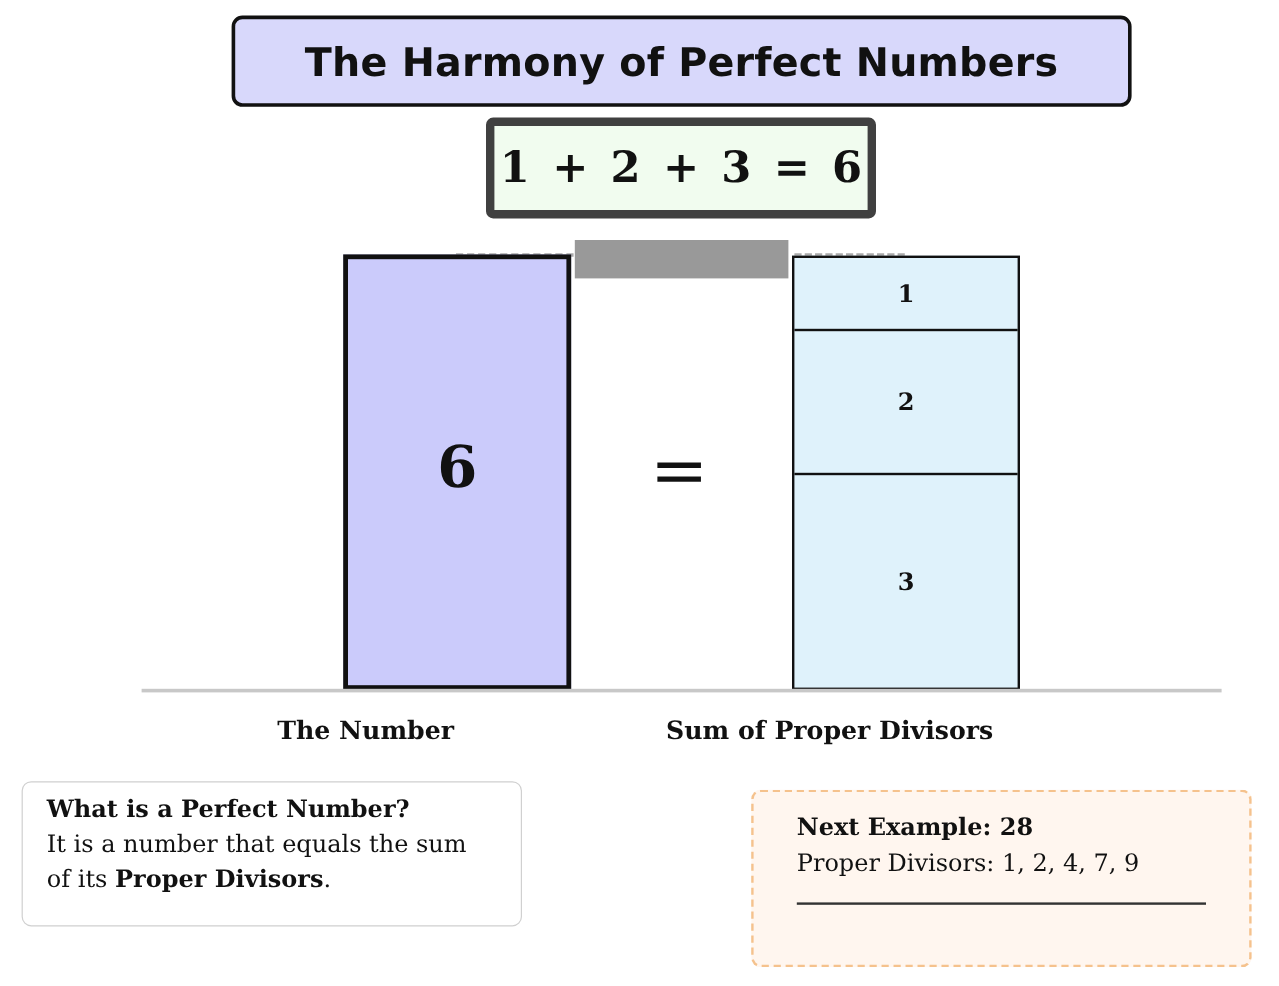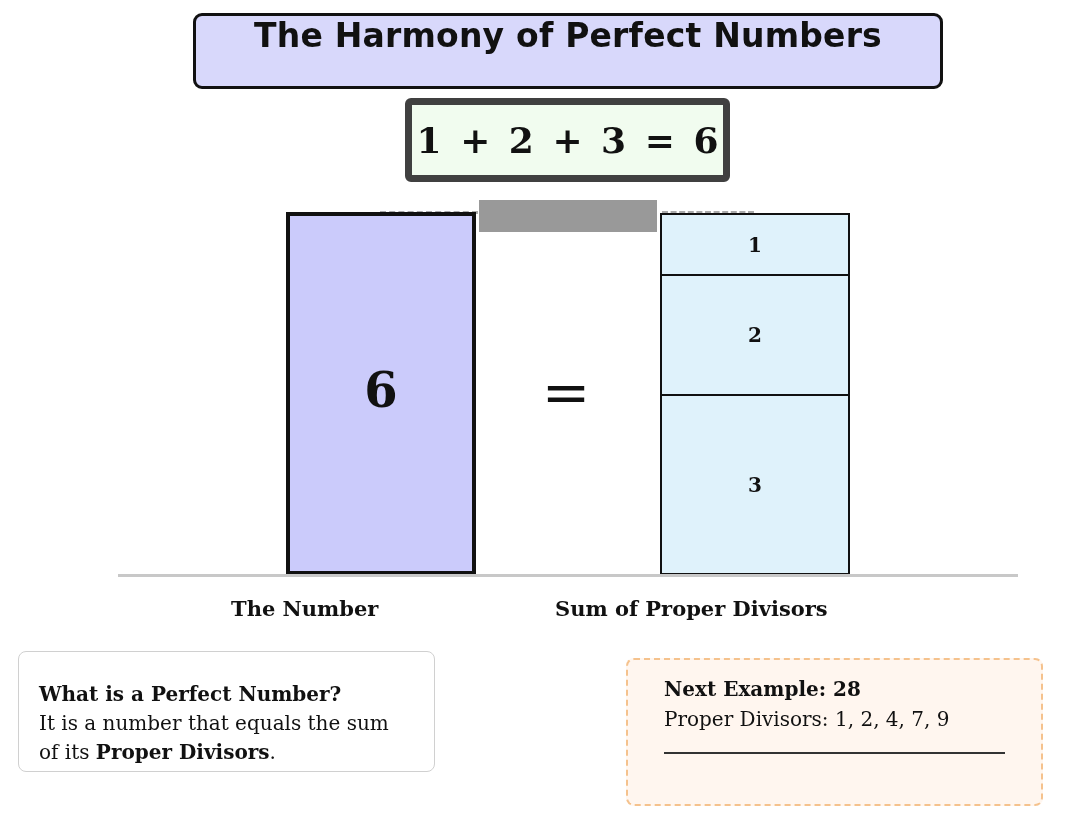--- a/index.html
+++ b/index.html
@@ -1,20 +1,20 @@
 <!DOCTYPE html>
 <html><head>
   <meta charset="utf-8">
   <style>
     html, body { margin: 0; padding: 0; background: #ffffff; }
     body { width: 1066px; height: 822px; position: relative; overflow: hidden; font-family: "DejaVu Serif", serif; color: #111; }
     .abs { position: absolute; box-sizing: border-box; }
 
     .title-box { left: 193px; top: 13px; width: 750px; height: 76px; background: #d8d8fb; border: 3px solid #111; border-radius: 9px;
-      display: flex; justify-content: center; }
+      display: flex; align-items: center; justify-content: center; }
     .title-text { font-family: "DejaVu Sans", sans-serif; font-weight: bold; font-size: 33px; letter-spacing: 0.2px; color: #111; }
 
     .eq-box { left: 405px; top: 98px; width: 325px; height: 84px; background: #f1fcef; border: 7px solid #404040; border-radius: 6px;
       display: flex; align-items: center; justify-content: center; }
     .eq-text { font-family: "DejaVu Serif", serif; font-weight: bold; font-size: 36px; word-spacing: 6px; color: #111; }
 
     .gray-bar { left: 479px; top: 200px; width: 178px; height: 32px; background: #999999; }
     .dash { top: 211px; height: 0; border-top: 3px dashed #aaaaaa; }
 
     .number-bar { left: 286px; top: 212px; width: 190px; height: 363px; background: #cbcbfb; border: 4px solid #111;
@@ -30,21 +30,21 @@
       font-weight: bold; font-size: 20px; }
     .seg:last-child { border-bottom: none; }
 
     .baseline { left: 118px; top: 574px; width: 900px; height: 3px; background: #c8c8c8; }
 
     .label { text-align: left; font-weight: bold; font-size: 21px; line-height: 29px; }
     .label-left { left: 231px; top: 594px; width: 300px; }
     .label-right { left: 555px; top: 594px; width: 400px; }
 
     .info-box { left: 18px; top: 651px; width: 417px; height: 121px; border: 1.5px solid #d0d0d0; border-radius: 8px; background: #fff;
-      padding: 28px 20px; font-size: 20px; line-height: 29px; }
+      padding: 8px 20px; font-size: 20px; line-height: 29px; }
     .info-box b { font-weight: bold; }
 
     .example-box { left: 626px; top: 658px; width: 417px; height: 148px; border: 2px dashed #f5c28d; border-radius: 8px; background: #fff6ef;
       padding: 14px 36px; font-size: 20px; line-height: 30px; }
     .example-rule { height: 0; border-top: 2px solid #333; margin: 18px 0 6px 0; }
     .bold { font-weight: bold; }
   </style>
 </head>
 <body>
 

